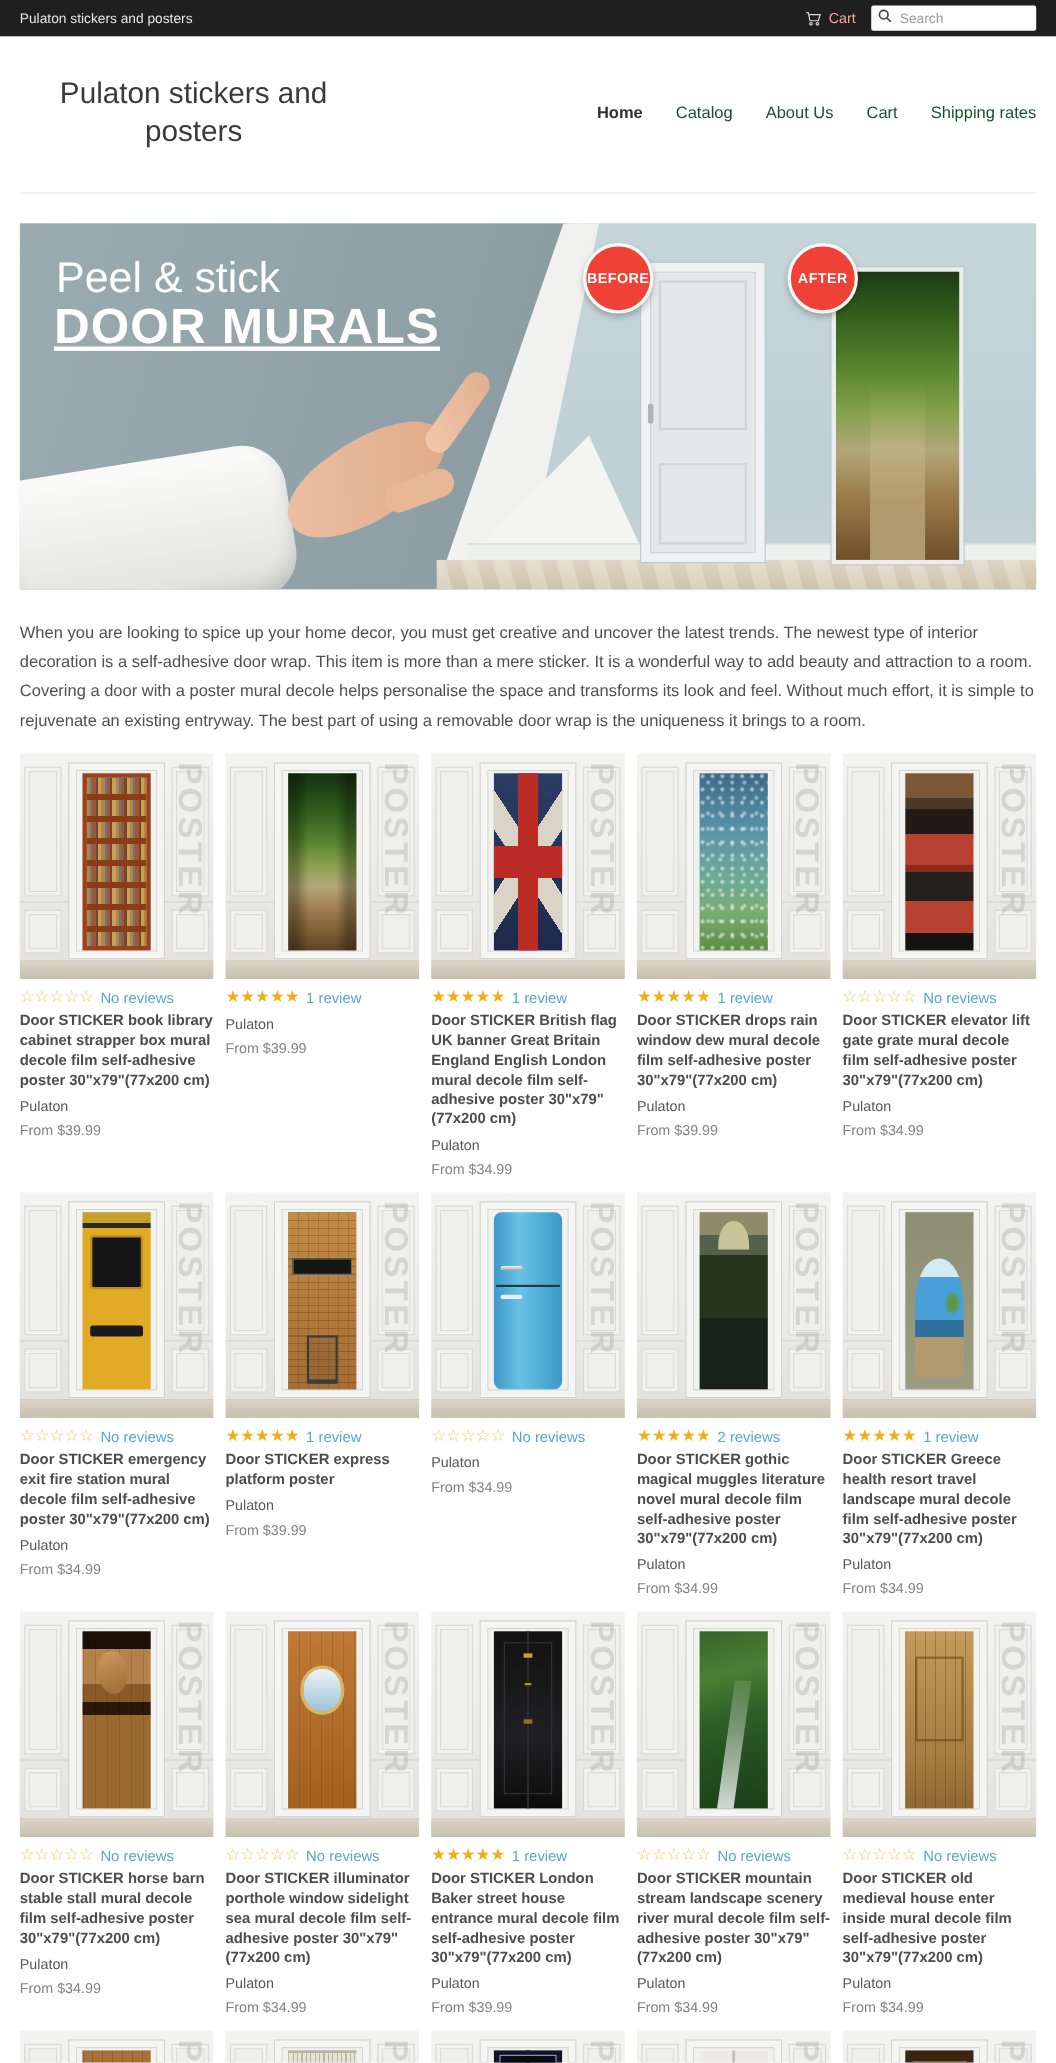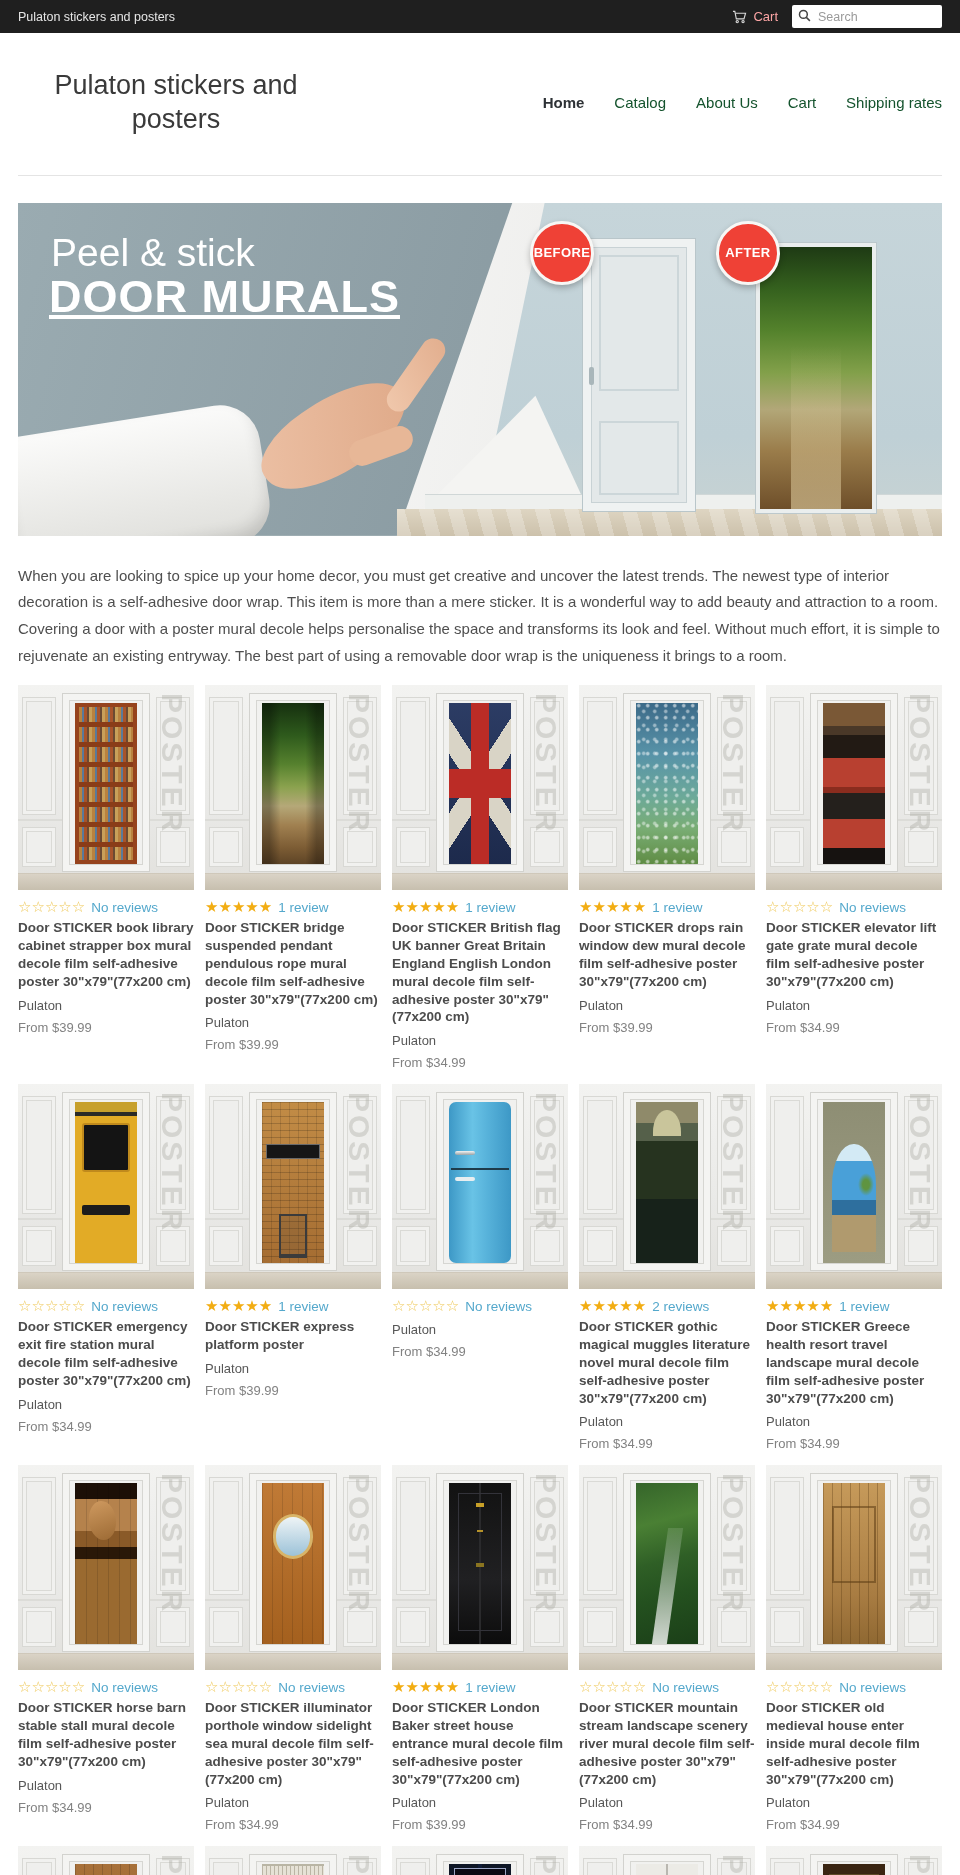--- a/index.html
+++ b/index.html
@@ -217,21 +217,20 @@
       <i class="rail"></i>
       <span class="doorframe"></span>
       <span class="mural m-bridge"></span>
       <span class="tfloor"></span>
       <span class="wm">POSTER</span>
     </a>
     <div class="stars-row">
       <span><span class="st f">★</span><span class="st f">★</span><span class="st f">★</span><span class="st f">★</span><span class="st f">★</span></span>
       <a class="rev">1 review</a>
     </div>
-    <a class="ptitle">Door STICKER bridge suspended pendant pendulous rope mural decole film self-adhesive poster 30"x79"(77x200 cm)</a>
     <div class="vendor">Pulaton</div>
     <div class="price">From $39.99</div>
   </div>
 
   <div class="card">
     <a class="tile">
       <i class="pn tl"></i>
         <i class="pn tr"></i>
         <i class="pn bl"></i>
         <i class="pn br"></i>

